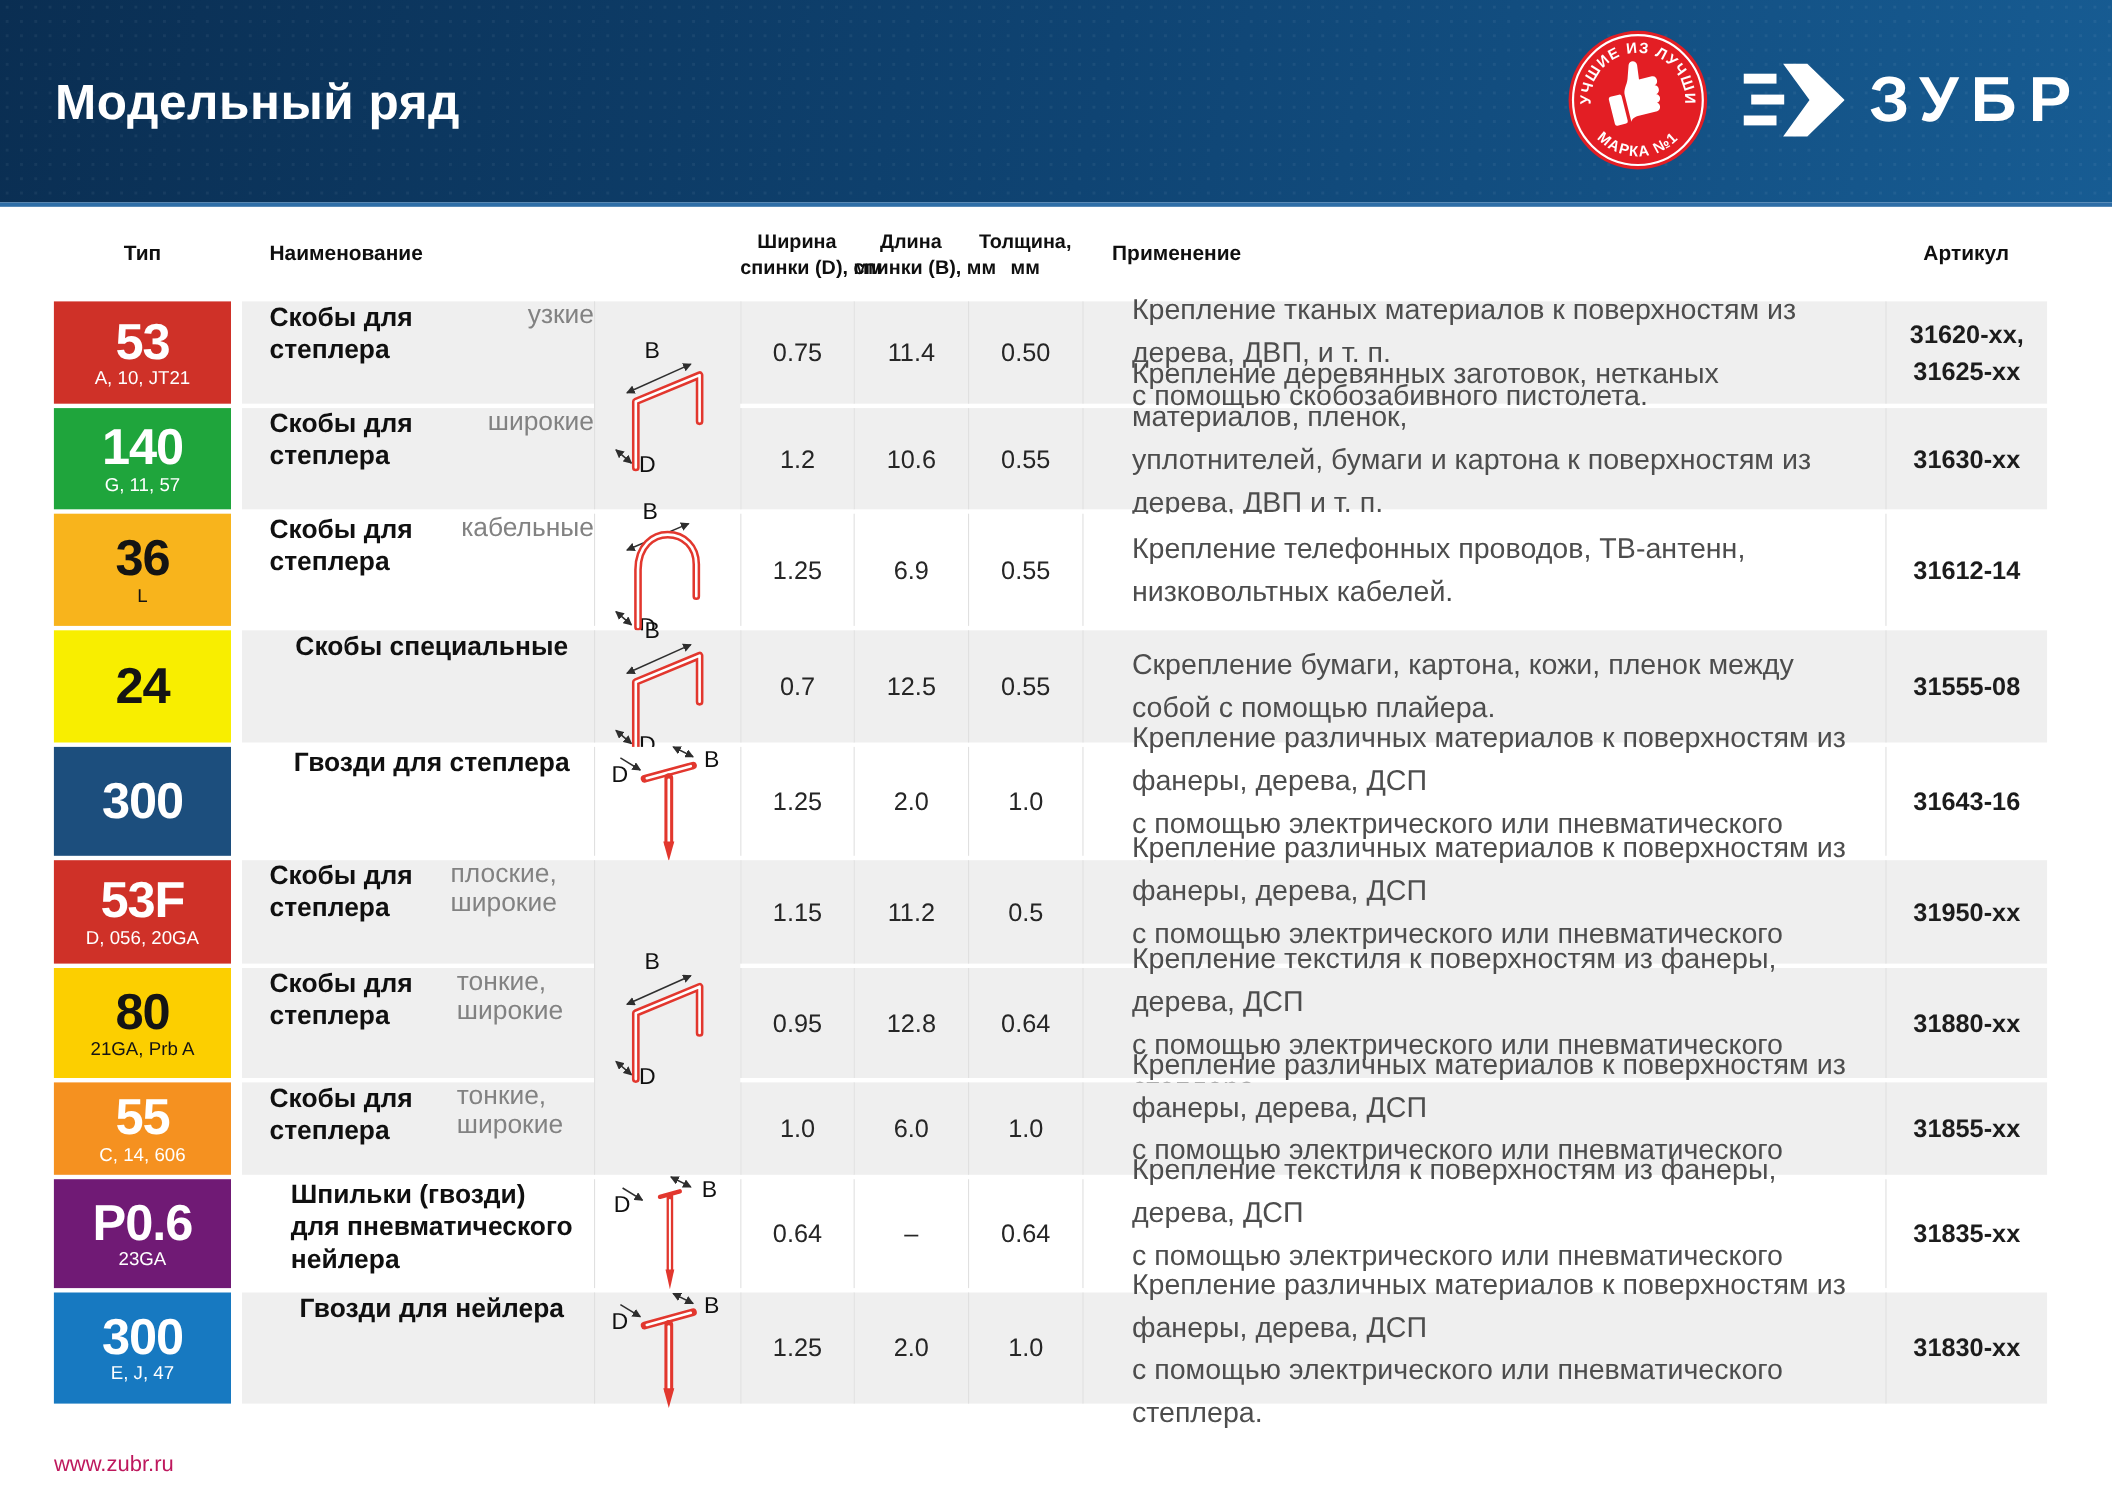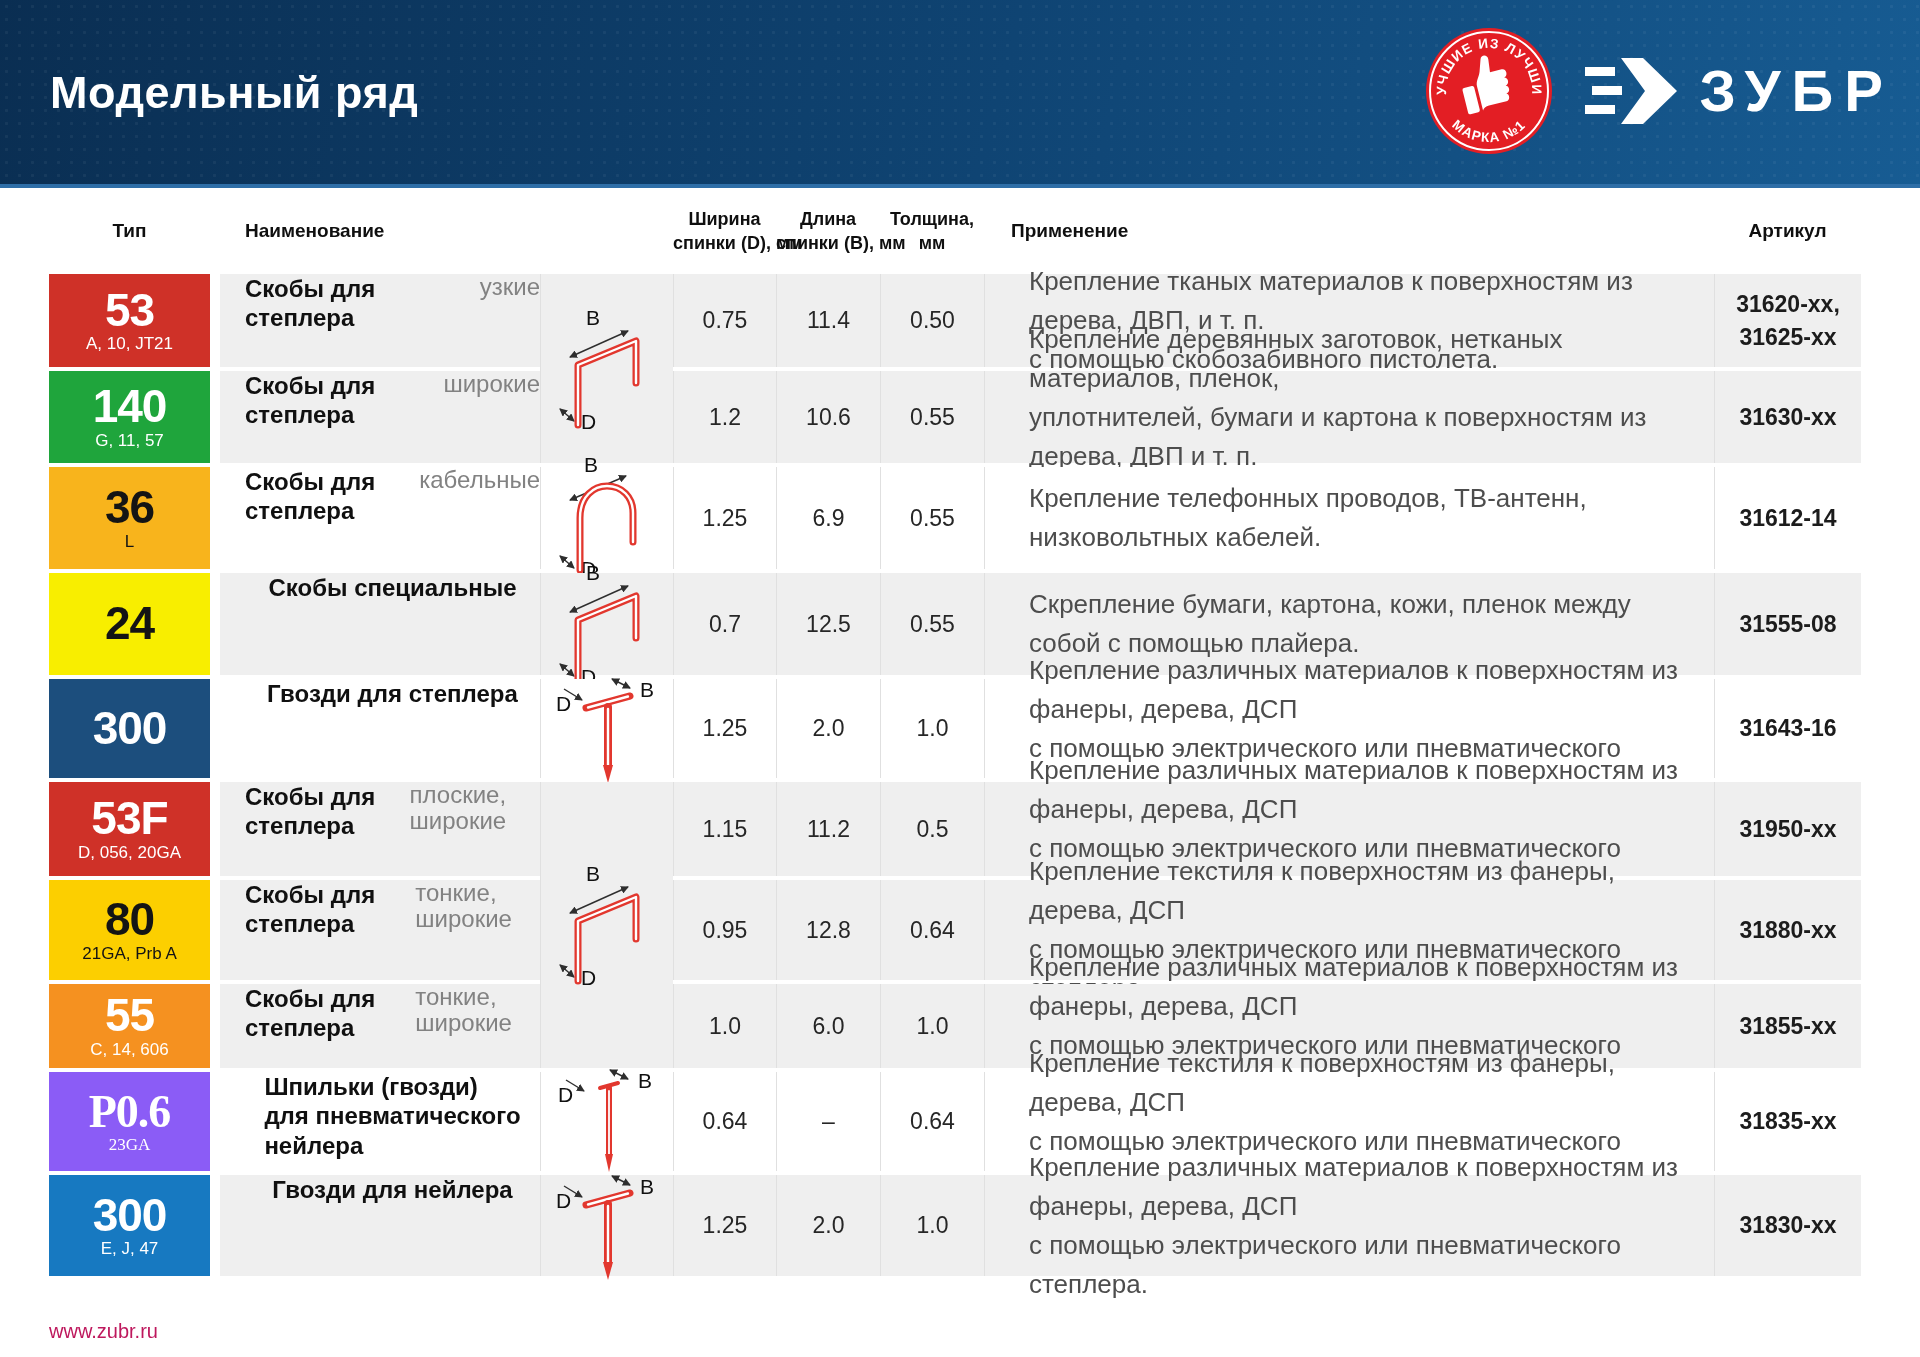--- a/index.html
+++ b/index.html
@@ -294,21 +294,21 @@
       <svg class="ico" width="106" height="124" viewBox="0 0 106 124">
         <line class="dl" x1="16" y1="50" x2="74" y2="24" marker-start="url(#arr)" marker-end="url(#arr)"></line>
         <text class="dt" x="32" y="18">B</text>
         <line class="dl" x1="6" y1="102" x2="20" y2="114" marker-start="url(#arr)" marker-end="url(#arr)"></line>
         <text class="dt" x="27" y="122">D</text>
         <path class="tube" d="M24,118 L24,58 L82,34 L82,76"></path>
         <path class="core" d="M24,118 L24,58 L82,34 L82,76"></path>
       </svg>
     </div>
 
-    <div class="cell c-badge" style="grid-row: 9; background-color: #8b5cf6; color: rgb(255, 255, 255); font-family: Liberation Serif, serif;">
+    <div class="cell c-badge" style="grid-row: 9; background-color: #701a75; color: rgb(255, 255, 255);">
       <div class="code">P0.6</div>
       <div class="bsub">23GA</div>
     </div>
     <div class="cell name bg-w" style="grid-row:9">
       <div class="nm">Шпильки (гвозди)
 для пневматического
 нейлера</div>
 
     </div>
     <div class="cell icon-cell bg-w" style="grid-row:9">

